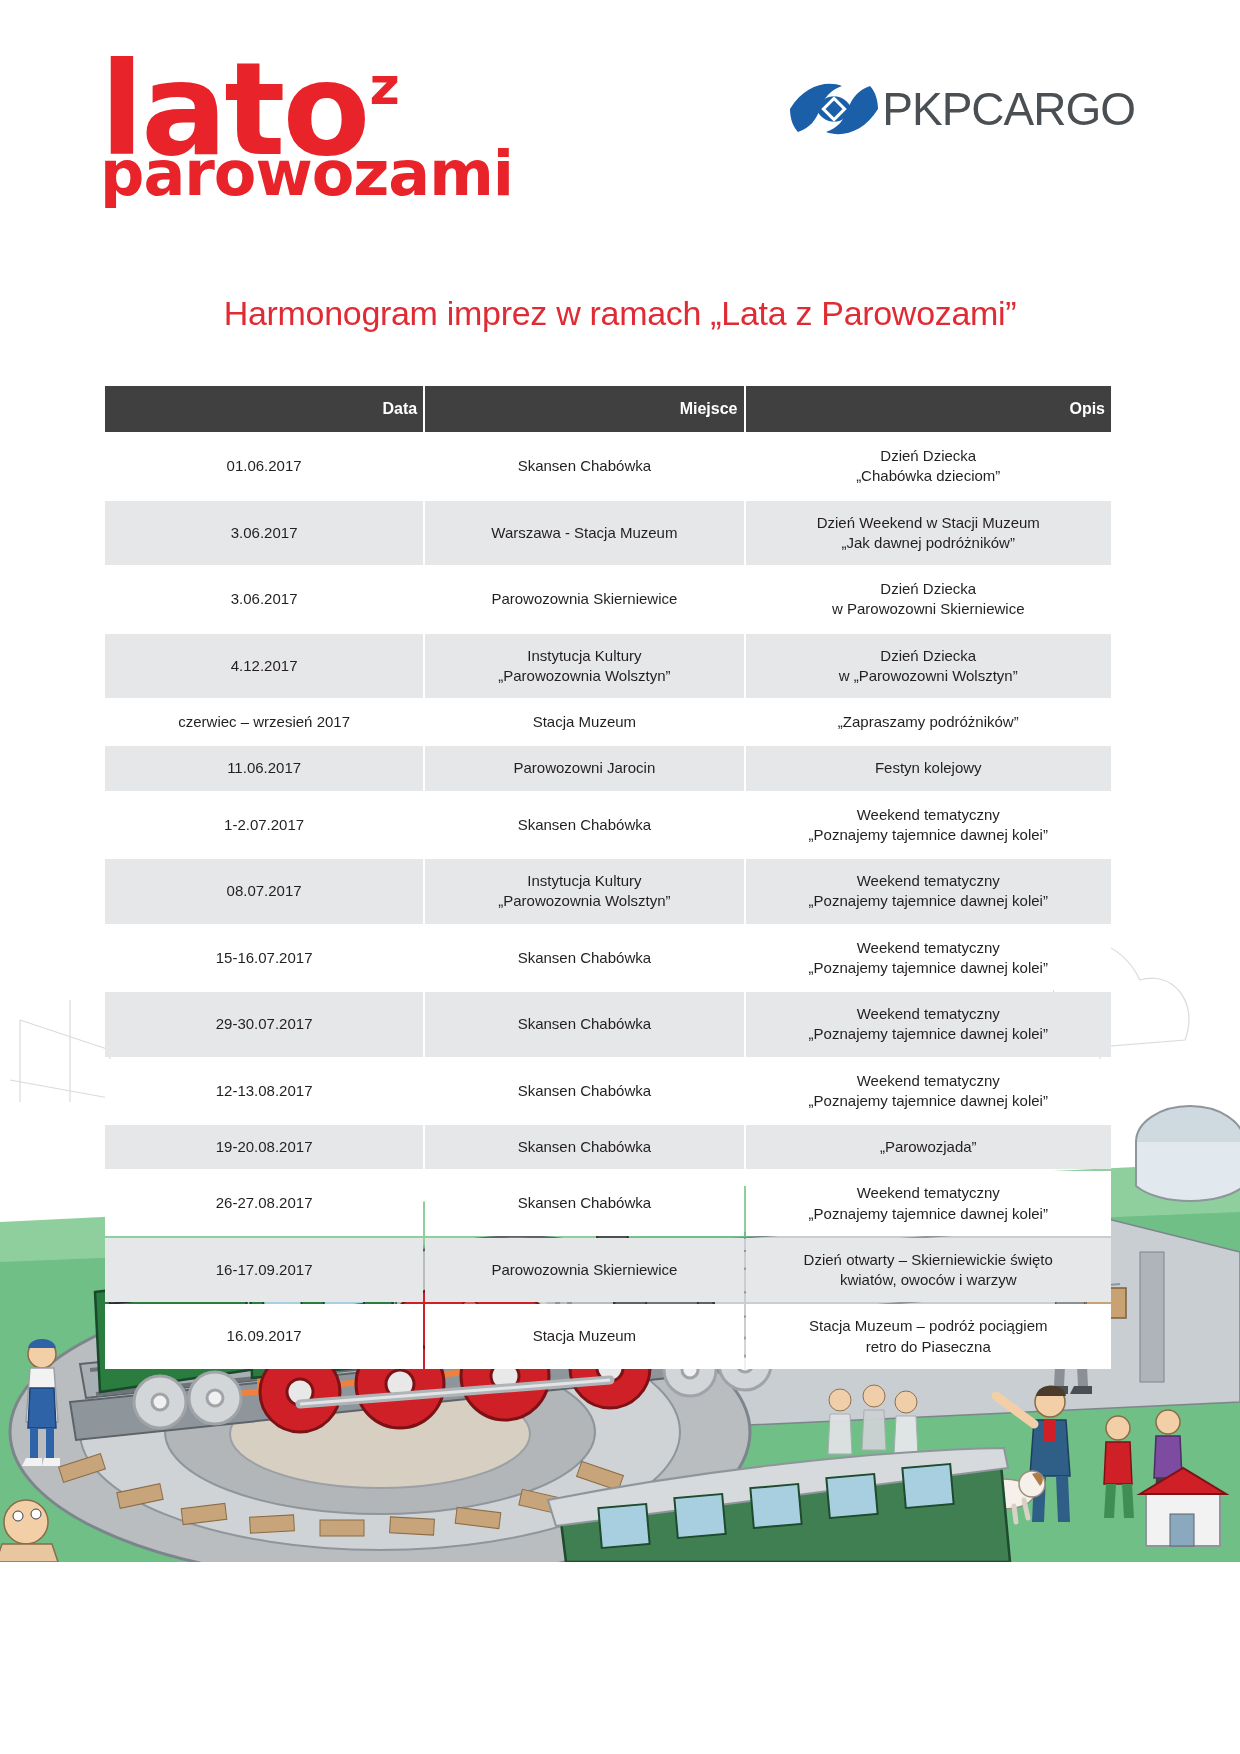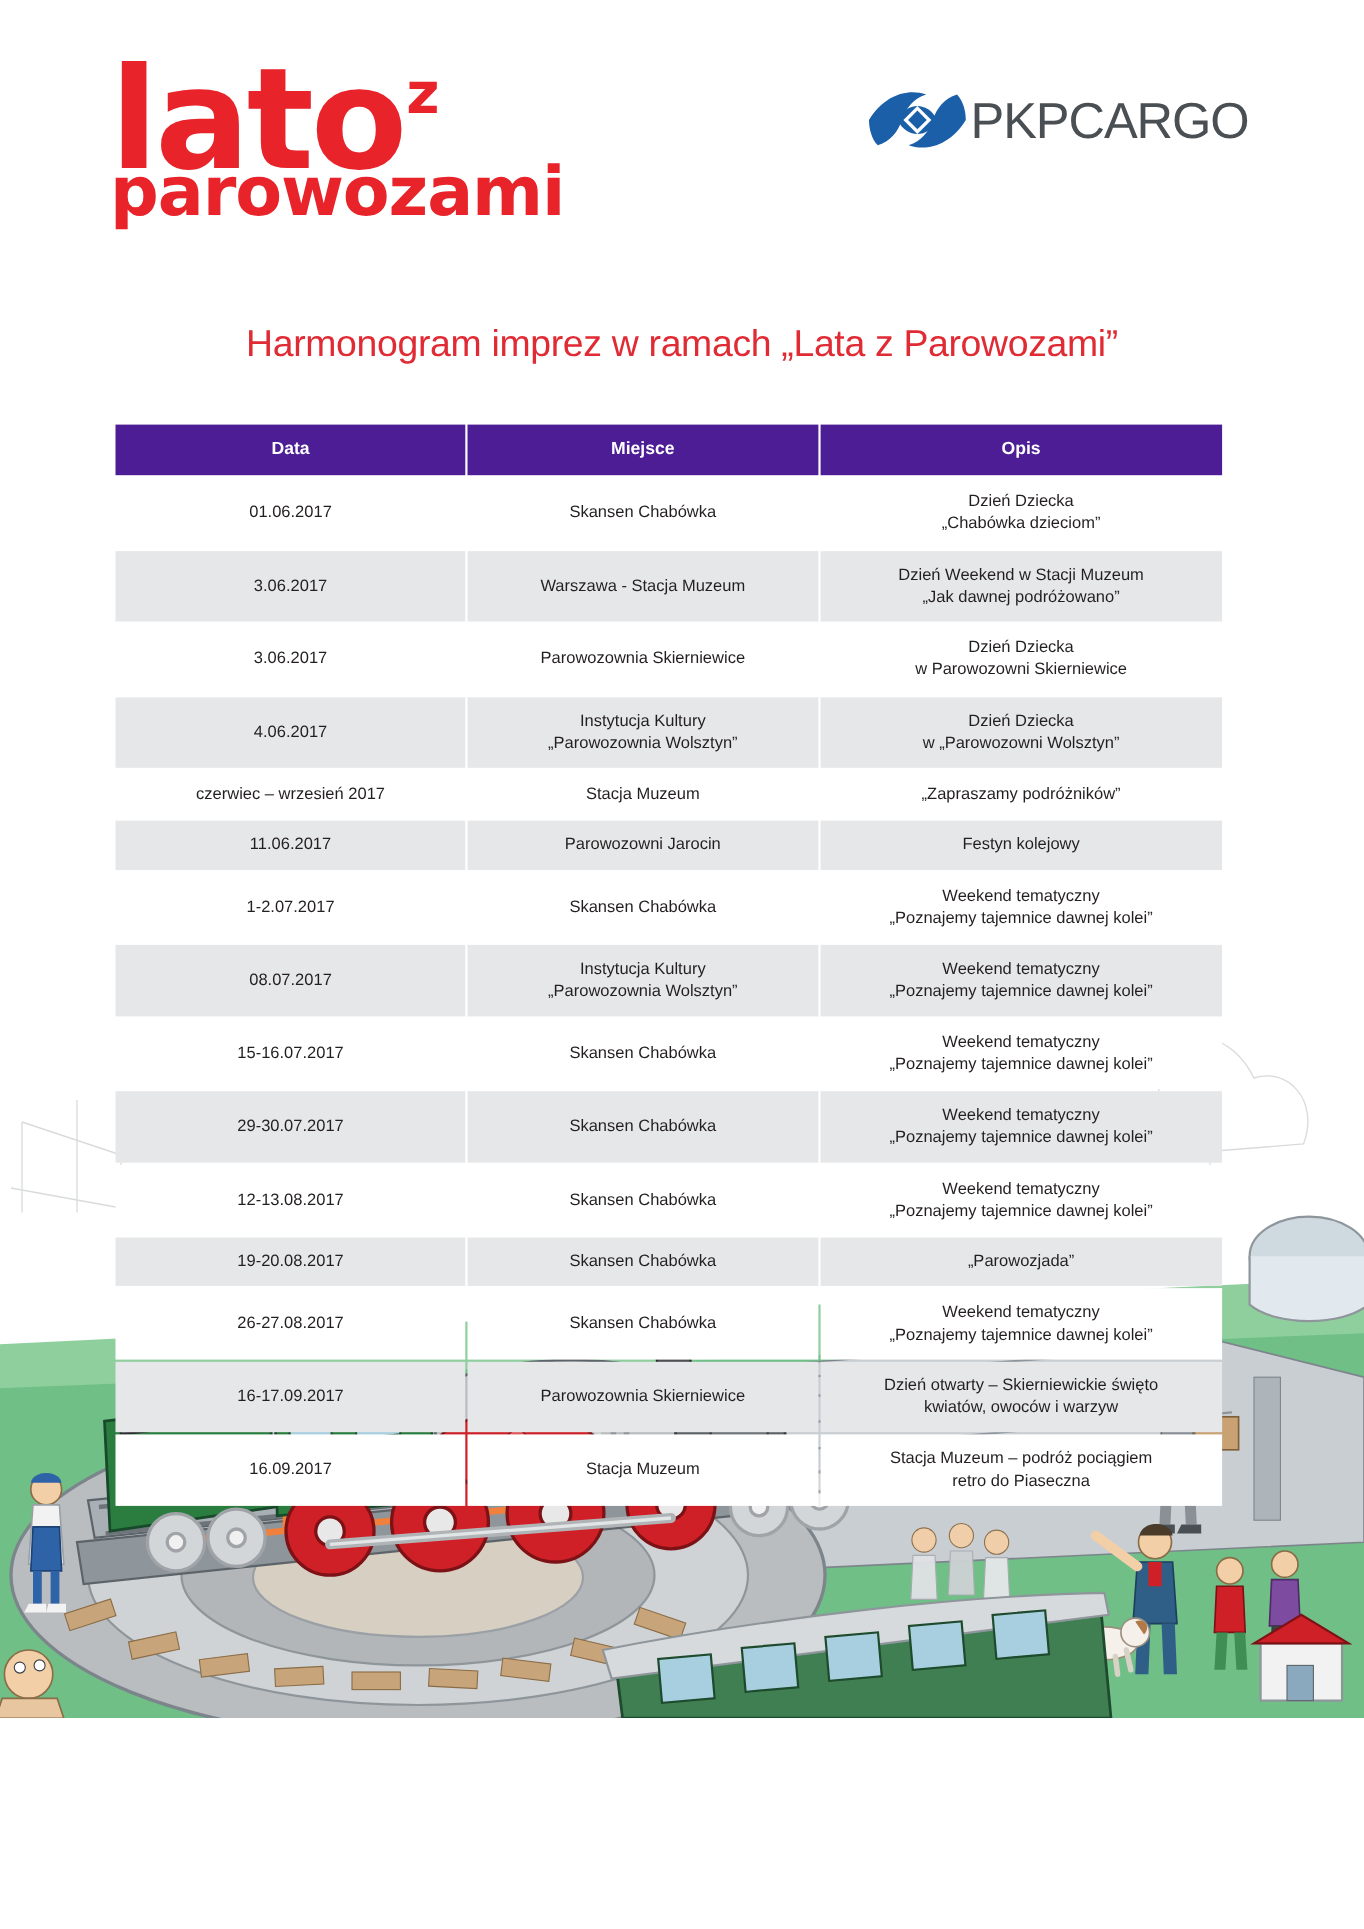--- a/index.html
+++ b/index.html
@@ -47,22 +47,22 @@
     letter-spacing:-0.3px;
     margin:0;padding:0;
     position:absolute;left:0;right:0;top:294px;
   }
 
   
   .table-wrap{position:absolute;left:103px;top:384px;width:1010px;z-index:5;}
   table.schedule{border-collapse:separate;border-spacing:2px 2px;width:100%;
     font-size:15px;color:#231f20;}
   table.schedule th{
-    background:#4c1d95;color:#ffffff;font-weight:bold;font-size:16px;
-    padding:14px 6px;text-align:center;
+    background:#404040;color:#ffffff;font-weight:bold;font-size:16px;
+    padding:14px 6px;text-align:right;
   }
   table.schedule td{
     text-align:center;vertical-align:middle;
     padding:12px 10px;line-height:1.35;
     background:#ffffff;
   }
   table.schedule tr.alt td{background:#e6e7e8;}
   td.col-date{width:290px;}
   td.col-place{width:290px;}
   td.col-desc{width:336px;}
@@ -144,33 +144,33 @@
             <td class="col-desc">
               <div>Dzień Dziecka</div>
               <div>„Chabówka dzieciom”</div>
             </td>
           </tr>
           <tr class="alt">
             <td class="col-date">3.06.2017</td>
             <td class="col-place">Warszawa - Stacja Muzeum</td>
             <td class="col-desc">
               <div>Dzień Weekend w Stacji Muzeum</div>
-              <div>„Jak dawnej podróżowano”</div>
+              <div>„Jak dawnej podróżników”</div>
             </td>
           </tr>
           <tr>
             <td class="col-date">3.06.2017</td>
             <td class="col-place">Parowozownia Skierniewice</td>
             <td class="col-desc">
               <div>Dzień Dziecka</div>
               <div>w Parowozowni Skierniewice</div>
             </td>
           </tr>
           <tr class="alt">
-            <td class="col-date">4.06.2017</td>
+            <td class="col-date">4.12.2017</td>
             <td class="col-place">
               <div>Instytucja Kultury</div>
               <div>„Parowozownia Wolsztyn”</div>
             </td>
             <td class="col-desc">
               <div>Dzień Dziecka</div>
               <div>w „Parowozowni Wolsztyn”</div>
             </td>
           </tr>
           <tr>

